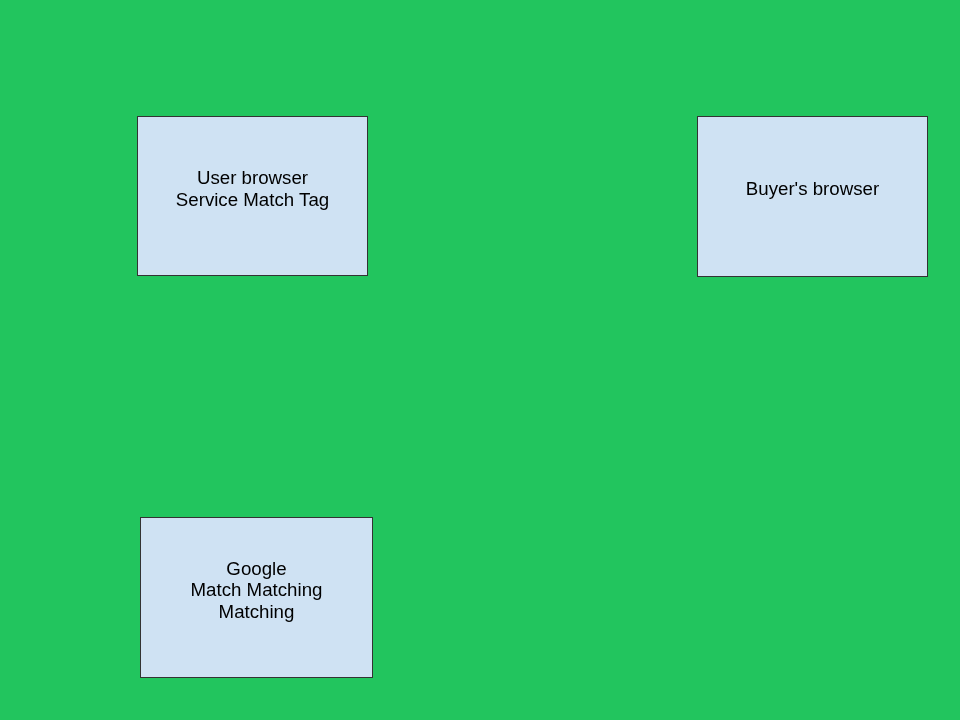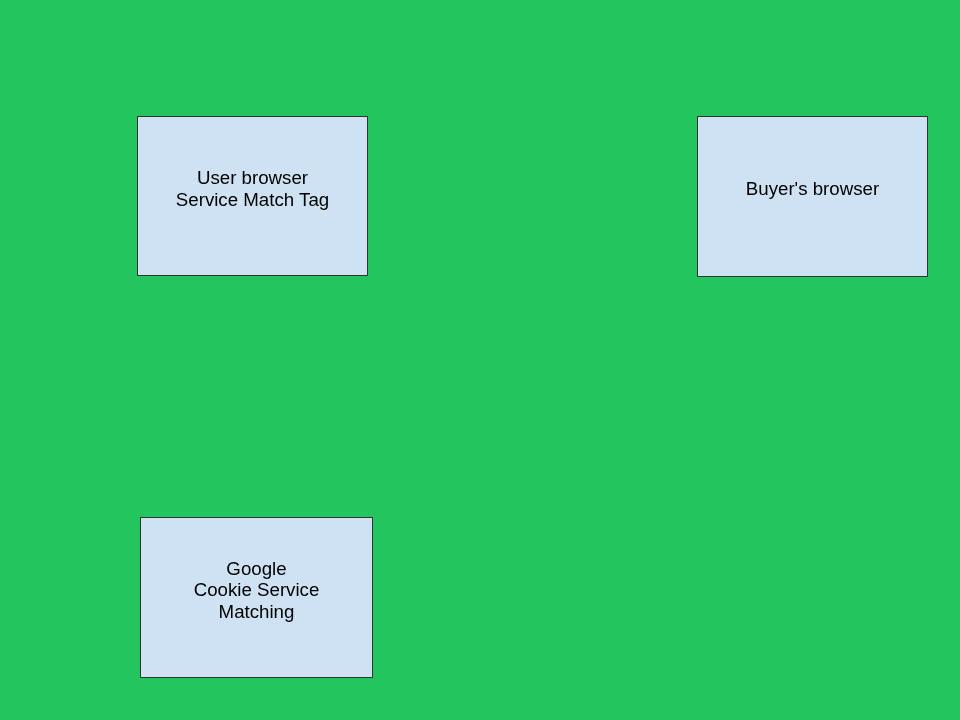--- a/index.html
+++ b/index.html
@@ -70,18 +70,18 @@
 
   <div class="node" id="node-buyers-service">
     <div class="node-label">
       <span class="line">Buyer's browser</span>
     </div>
   </div>
 
   <div class="node" id="node-google-cms">
     <div class="node-label">
       <span class="line">Google</span>
-      <span class="line">Cookie Service</span>
+      <span class="line">Match Matching</span>
       <span class="line">Matching</span>
     </div>
   </div>
 
 </div>
 
 </body></html>

